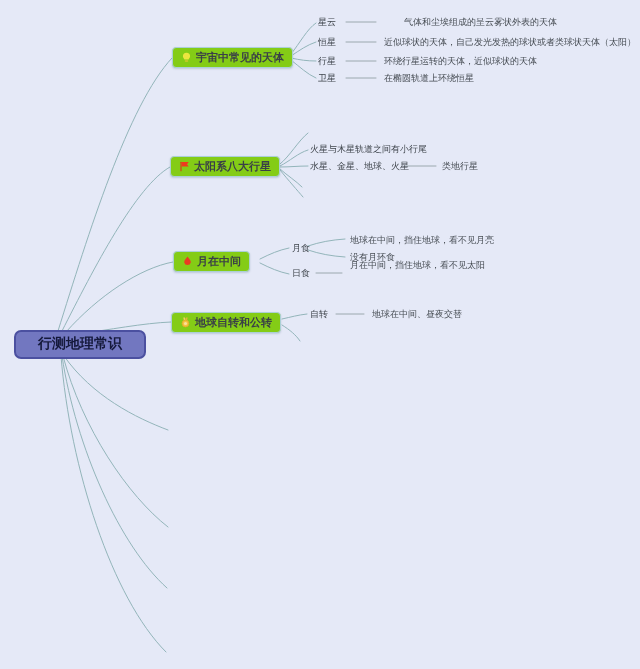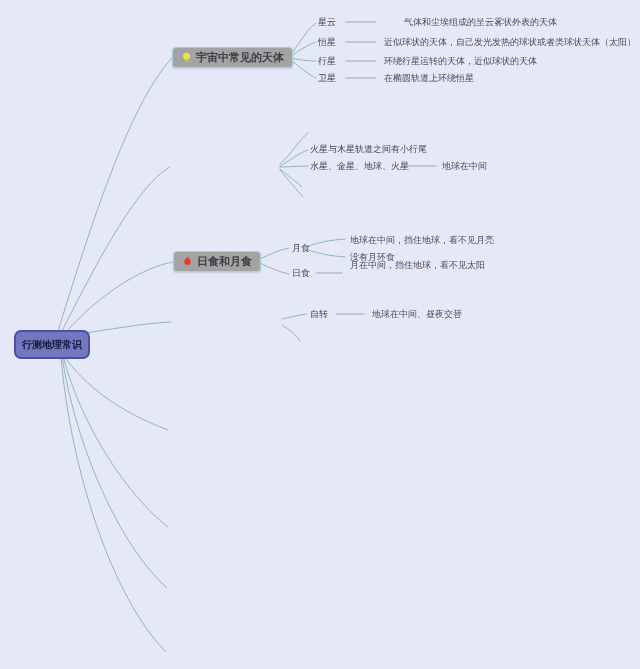--- a/index.html
+++ b/index.html
@@ -8,34 +8,34 @@
     background:var(--background,#e5e9f7);
     font-family:"DejaVu Sans","Liberation Sans",sans-serif;
     position:relative;overflow:hidden;
   }
   .canvas{position:absolute;left:0;top:0;width:640px;height:669px;}
   svg.links{position:absolute;left:0;top:0;}
   svg.links path{fill:none;stroke:var(--branch-line,#93b5ba);stroke-width:1;stroke-linecap:round;}
   svg.links path.dash{stroke:#9ba8ae;}
   .bnode{
     position:absolute;display:flex;align-items:center;gap:4px;
-    background:#a3a3a3;border:1px solid var(--node-border,#abd0d5);
+    background:#84cc16;border:1px solid var(--node-border,#abd0d5);
     border-radius:4px;padding:3px 8px;
     font-size:11px;font-weight:bold;color:#3a4047;
     white-space:nowrap;box-shadow:0 1px 2px rgba(90,120,145,.28);
     line-height:13px;
   }
   .bnode .icon{display:inline-flex;align-items:center;}
   .root{
     position:absolute;
     background:var(--root-fill,#7277c0);
     border:2px solid var(--root-border,#4b50a0);
-    border-radius:7px;padding:4px 6px;
-    font-size:10px;font-weight:bold;color:#15193b;
-    white-space:nowrap;line-height:17px;
+    border-radius:7px;padding:4px 22px;
+    font-size:14px;font-weight:bold;color:#15193b;
+    white-space:nowrap;line-height:17px;font-family:Liberation Mono, monospace;
   }
   .leaf{
     position:absolute;font-size:9px;line-height:12px;
     color:#474d54;white-space:nowrap;
   }
   .leaf.lbl{color:#3f454c;}
 </style>
 </head>
 <body>
 
@@ -87,43 +87,63 @@
   <div class="bnode" style="left:172px;top:47px">
     <span class="icon">
       <svg width="11" height="11" viewBox="0 0 12 12">
           <path d="M6 0.8 A3.9 3.9 0 0 1 9.9 4.7 C9.9 6.4 8.7 7.2 8.3 8.3 H3.7 C3.3 7.2 2.1 6.4 2.1 4.7 A3.9 3.9 0 0 1 6 0.8 Z" fill="#ece53e"></path>
           <rect x="4.1" y="9" width="3.8" height="1.6" rx="0.8" fill="#d2c82e"></rect>
         </svg>
     </span>
     <span>宇宙中常见的天体</span>
   </div>
 
+  <div class="bnode" style="left:170px;top:156px">
+    <span class="icon">
+      <svg width="11" height="11" viewBox="0 0 12 12">
+          <rect x="1.6" y="0.8" width="1.2" height="10.4" rx="0.6" fill="#d73519"></rect>
+          <path d="M2.8 1.2 H10.6 L8.8 3.6 L10.6 6 H2.8 Z" fill="#ee3b1e"></path>
+        </svg>
+    </span>
+    <span>太阳系八大行星</span>
+  </div>
 
   <div class="bnode" style="left:173px;top:251px">
     <span class="icon">
       <svg width="11" height="11" viewBox="0 0 12 12">
           <path d="M6.2 0.6 C6.6 2.4 9.6 3.9 9.6 7 A3.7 3.7 0 0 1 2.4 7 C2.4 5.2 3.4 4.2 4.1 3.1 C4.8 2.1 5.8 1.5 6.2 0.6 Z" fill="#ea3c22"></path>
         </svg>
     </span>
-    <span>日食和月食</span>
+    <span>月在中间</span>
   </div>
 
+  <div class="bnode" style="left:171px;top:312px">
+    <span class="icon">
+      <svg width="11" height="11" viewBox="0 0 12 12">
+          <path d="M3.6 0.6 H5.4 L6.2 3.4 H4.2 Z" fill="#f0cf62"></path>
+          <path d="M8.4 0.6 H6.6 L5.8 3.4 H7.8 Z" fill="#e2b33a"></path>
+          <circle cx="6" cy="7.1" r="3.7" fill="#f4c33d" stroke="#dfa72c" stroke-width="0.8"></circle>
+          <circle cx="6" cy="7.1" r="1.7" fill="#fae09a"></circle>
+        </svg>
+    </span>
+    <span>地球自转和公转</span>
+  </div>
 
   <span class="leaf lbl" style="left:318px;top:16px">星云</span>
   <span class="leaf" style="left:404px;top:16px">气体和尘埃组成的呈云雾状外表的天体</span>
   <span class="leaf lbl" style="left:318px;top:36px">恒星</span>
   <span class="leaf" style="left:384px;top:36px">近似球状的天体，自己发光发热的球状或者类球状天体（太阳）</span>
   <span class="leaf lbl" style="left:318px;top:55px">行星</span>
   <span class="leaf" style="left:384px;top:55px">环绕行星运转的天体，近似球状的天体</span>
   <span class="leaf lbl" style="left:318px;top:72px">卫星</span>
   <span class="leaf" style="left:384px;top:72px">在椭圆轨道上环绕恒星</span>
 
   <span class="leaf lbl" style="left:310px;top:143px">火星与木星轨道之间有小行尾</span>
   <span class="leaf lbl" style="left:310px;top:160px">水星、金星、地球、火星</span>
-  <span class="leaf" style="left:442px;top:160px">地球在中间</span>
+  <span class="leaf" style="left:442px;top:160px">类地行星</span>
 
   <span class="leaf lbl" style="left:292px;top:242px">月食</span>
   <span class="leaf" style="left:350px;top:234px">地球在中间，挡住地球，看不见月亮</span>
   <span class="leaf" style="left:350px;top:251px">没有月环食</span>
   <span class="leaf lbl" style="left:292px;top:267px">日食</span>
   <span class="leaf" style="left:350px;top:259px">月在中间，挡住地球，看不见太阳</span>
 
   <span class="leaf lbl" style="left:310px;top:308px">自转</span>
   <span class="leaf" style="left:372px;top:308px">地球在中间、昼夜交替</span>
 

